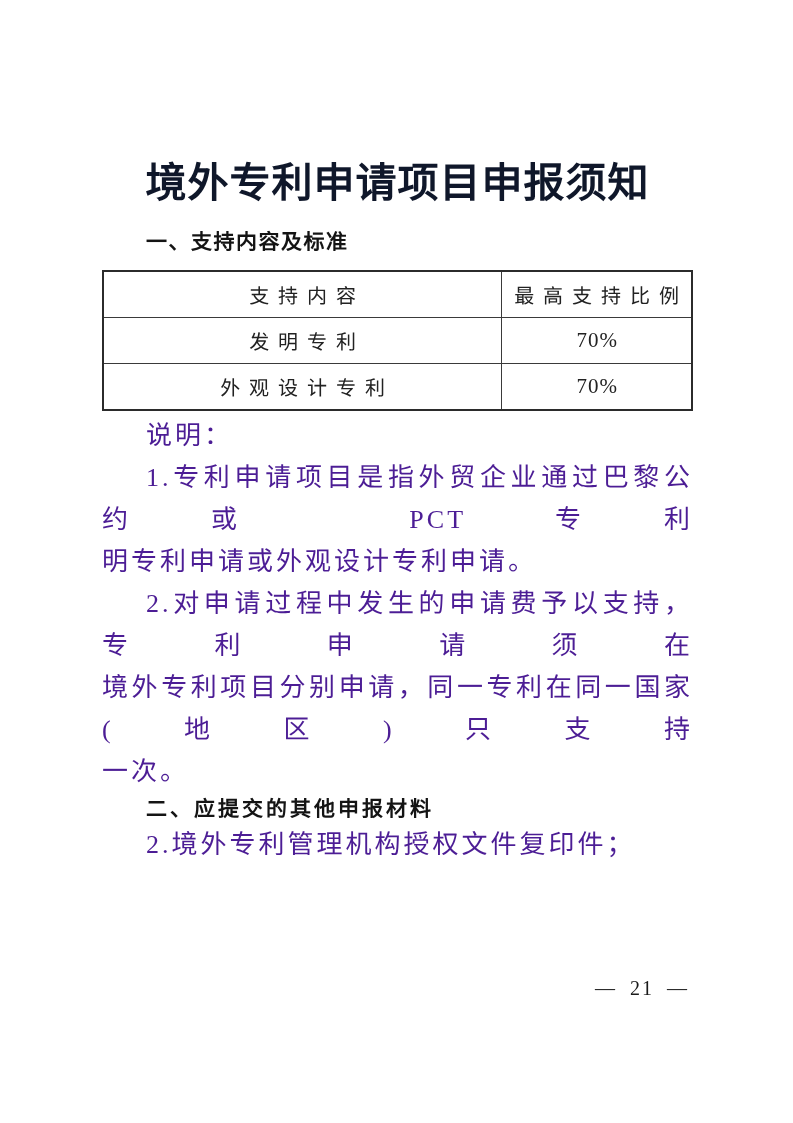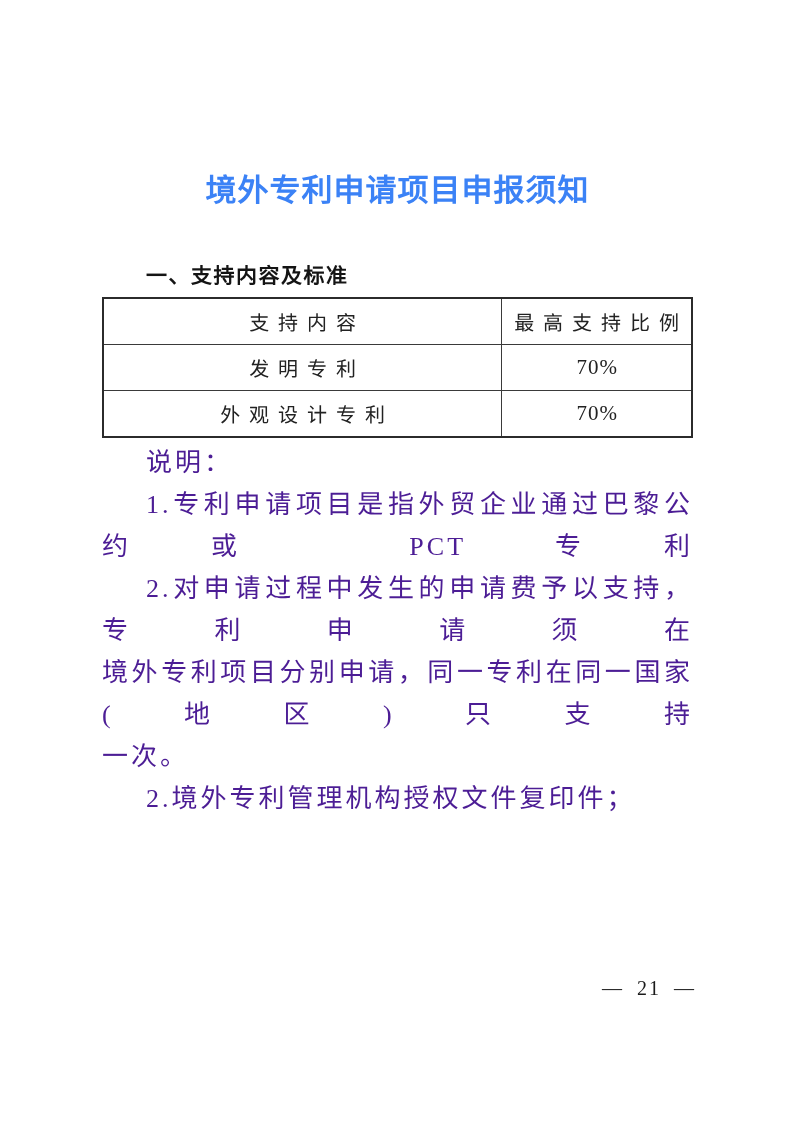--- a/index.html
+++ b/index.html
@@ -11,43 +11,43 @@
     overflow:hidden;
     font-family:"Liberation Serif","DejaVu Serif",serif;
     color:#1e1e1e;
     box-shadow:0 0 6px rgba(0,0,0,.25);
   }
   .content {
     position:absolute;
     left:102px; right:100px; top:0;
   }
   .doc-title {
-    margin:12px;
+    margin:4px;
     padding-top:161px;
     text-align:center;
     font-family:"Liberation Serif","DejaVu Serif",serif;
     font-weight:bold;
-    font-size:31px;
+    font-size:41px;
     line-height:36px;
     letter-spacing:1px;
-    color:#3b82f6;
+    color:#0f172a;
     white-space:nowrap;
   }
   .sec-heading {
     font-family:"Liberation Sans","DejaVu Sans",sans-serif;
     font-weight:bold;
     font-size:21px;
     color:#141414;
     text-indent:44px;
     white-space:nowrap;
   }
-  .h1 { margin-top:55px; line-height:25px; letter-spacing:1.5px;font-family:Liberation Serif, serif; }
+  .h1 { margin-top:28px; line-height:25px; letter-spacing:1.5px; }
   .h2 { margin-top:0;  line-height:31px; letter-spacing:3px; }
   table.support-table {
-    margin-top:8px;
+    margin-top:16px;
     border-collapse:collapse;
     table-layout:fixed;
     width:100%;
     border:2px solid #2b2b2b;
   }
   .support-table td {
     border:1px solid #3a3a3a;
     height:45px;
     text-align:center;
     vertical-align:middle;
@@ -75,21 +75,21 @@
   }
   .jline {
     text-align:justify;
     text-align-last:justify;
     white-space:normal;
   }
   .indent { text-indent:44px; }
   .page-number {
     position:absolute;
     top:977px;
-    right:97px;
+    right:104px;
     font-size:20px;
     letter-spacing:2px;
     word-spacing:6px;
     color:#1a1a1a;
     margin-left:17px;
   }
 </style>
 </head>
 <body>
 
@@ -118,26 +118,28 @@
           <td>外观设计专利</td>
           <td class="ratio-cell">70%</td>
         </tr>
       </tbody>
     </table>
 
     <div class="bodytext">
       <div class="line indent">说明：</div>
 
       <div class="line jline indent">1.专利申请项目是指外贸企业通过巴黎公约或 PCT 专利</div>
+      <div class="line">明专利申请或外观设计专利申请。</div>
 
       <div class="line jline indent">2.对申请过程中发生的申请费予以支持，专利申请须在</div>
       <div class="line jline">境外专利项目分别申请，同一专利在同一国家(地区)只支持</div>
       <div class="line">一次。</div>
     </div>
 
+    <div class="sec-heading h2">二、应提交的其他申报材料</div>
 
     <div>
       <div class="line indent">2.境外专利管理机构授权文件复印件；</div>
 
     </div>
 
   </div>
 
   <div class="page-number">— 21 —</div>
 </div>

